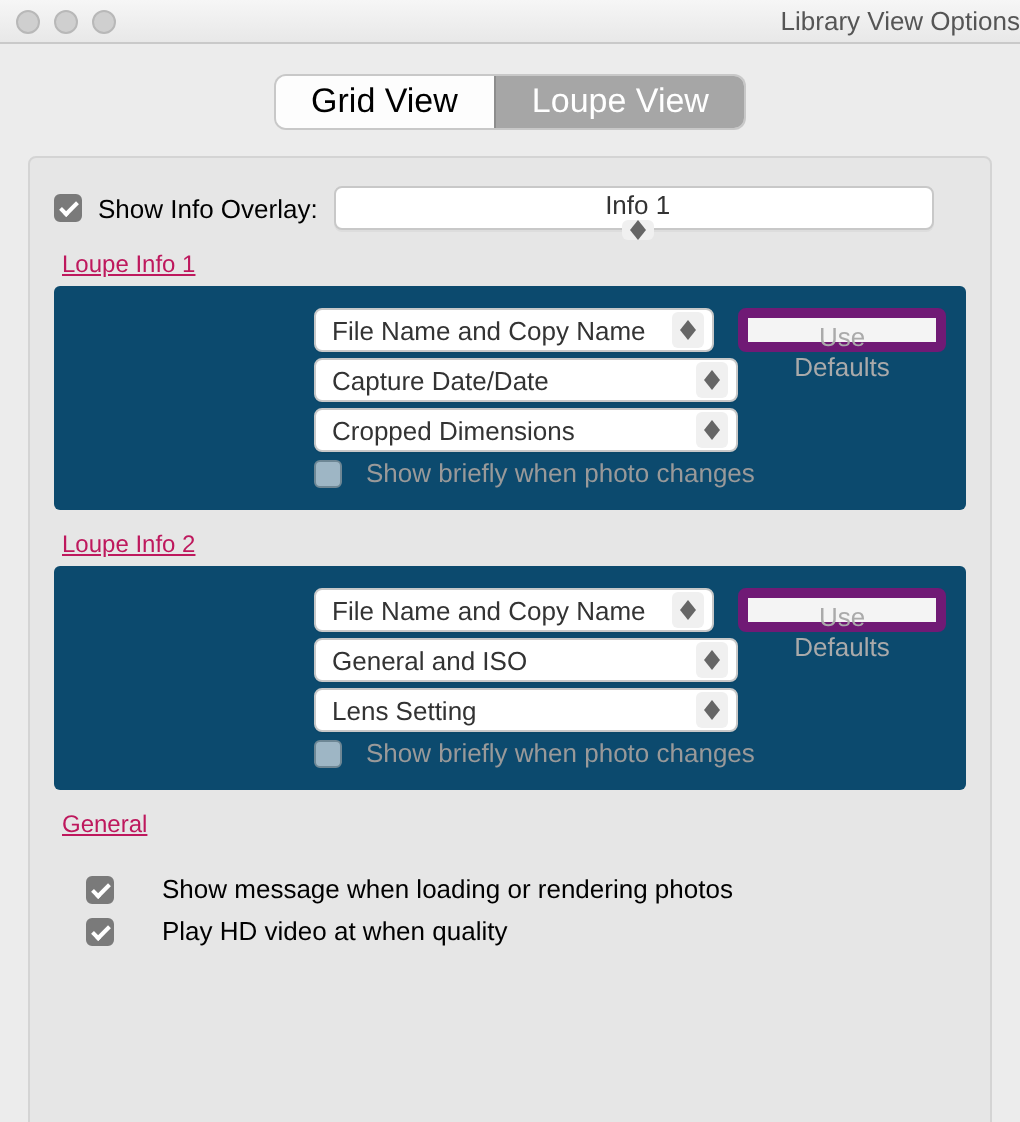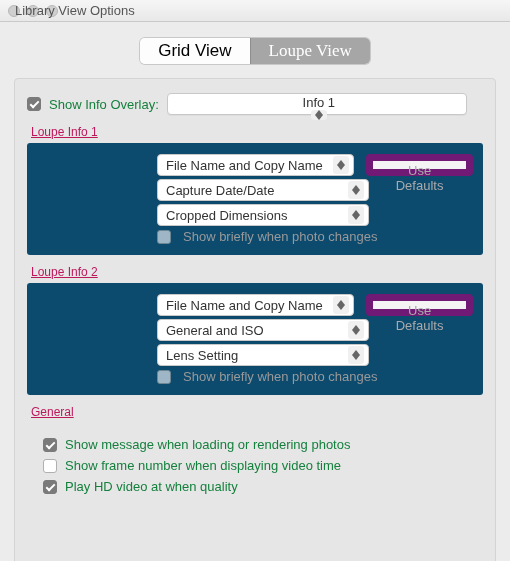--- a/index.html
+++ b/index.html
@@ -17,74 +17,74 @@
   border-bottom: 1px solid #c9c9c9;
   display: flex;
   align-items: center;
   padding: 0 8px;
   position: relative;
   background: linear-gradient(#f6f6f6,#e8e8e8);
 }
 .traffic { display: flex; gap: 7px; }
 .dot { width: 12px; height: 12px; border-radius: 50%; background: #cfcfcf; border: 0.5px solid #b8b8b8; }
 .dot.close { background: #cfcfcf; }
-.win-title { position: absolute; left: 15px; right: 0; text-align: left; font-size: 13px; color: #555; }
+.win-title { position: absolute; left: 15px; right: 0; text-align: right; font-size: 13px; color: #555; }
 .body { padding: 10px 14px 14px 14px; }
 .seg { display: flex; justify-content: center; margin: 6px 0 14px 0; }
 .segwrap { display: inline-flex; border-radius: 5px; overflow: hidden; box-shadow: 0 0 0 1px rgba(0,0,0,0.15); }
 .seg button {
   border: none; padding: 3px 18px; font-size: 17px; cursor: pointer;
   background: #fdfdfd;
 }
-.seg button + button { border-left: 1px solid rgba(0,0,0,0.15); font-family: Liberation Serif, serif; }
+.seg button + button { border-left: 1px solid rgba(0,0,0,0.15); }
 .seg button.active { background: #a6a6a6; color: #fff; }
 .content-panel {
   background: #e6e6e6; border: 1px solid #d4d4d4; border-radius: 4px;
   padding: 10px 12px 20px 12px;
   height: 500px;
 }
 .row { display: flex; align-items: center; gap: 8px; margin: 4px 0; }
 .row.topline { margin-bottom: 6px; }
 input[type="checkbox"] {
   appearance: none; width: 14px; height: 14px; border: 1px solid #b0b0b0;
   border-radius: 3px; background: #fff; position: relative; cursor: pointer;
   flex: none;
 }
 input[type="checkbox"]:checked { background: #7a7a7a; border-color: #7a7a7a; }
 input[type="checkbox"]:checked::after {
   content: ""; position: absolute; left: 4px; top: 1px; width: 3px; height: 7px;
   border: solid #fff; border-width: 0 2px 2px 0; transform: rotate(45deg);
 }
 input[type="checkbox"]:disabled { opacity: 0.6; cursor: default; }
-.cb-label { color: #15803d; }
+.cb-label { color: #000000; }
 .cb-label.disabled { color: #999; }
 .select {
   display: flex; align-items: center; justify-content: space-between;
   background: #fff; border: 1px solid #c8c8c8; border-radius: 4px;
   padding: 1px 4px 1px 8px; height: 22px; cursor: pointer;
   box-shadow: 0 1px 0 rgba(0,0,0,0.04);
 }
 .select.wide { width: 300px; flex-direction: column; }
 .select .txt { font-size: 13px; color: #333; }
 .select .stepper {
   width: 16px; height: 18px; background: #f0f0f0; border-radius: 3px;
   display: flex; flex-direction: column; align-items: center; justify-content: center;
 }
 .select .stepper svg { display: block; }
 .section-title { font-size: 12px; color: #be185d; margin: 10px 0 0 4px; text-decoration: underline; }
 .group { background: #0c4a6e; border-radius: 3px; padding: 8px 10px 8px 10px; margin-top: 4px; }
 .group .line { display: flex; align-items: center; gap: 12px; margin: 3px 0; }
 .group .spacer { width: 108px; flex: none; }
 .select.narrow { width: 212px; }
 .btn {
-  border: 7px solid #701a75; background: #f4f4f4; border-radius: 4px;
+  border: 5px solid #701a75; background: #f4f4f4; border-radius: 4px;
   padding: 2px 12px; font-size: 13px; color: #aaa; cursor: default;
   height: 22px;
 }
-.general .grow { display: flex; align-items: center; gap: 8px; margin: 6px 0 6px 6px; }
+.general .grow { display: flex; align-items: center; gap: 24px; margin: 6px 0 6px 6px; }
 </style>
 </head>
 <body>
 
 <div class="titlebar">
   <div class="traffic">
     <div class="dot close"></div>
     <div class="dot"></div>
     <div class="dot"></div>
   </div>
@@ -221,23 +221,19 @@
       </div>
     </div>
 
     <div class="section-title">General</div>
     <div class="group general" style="background:transparent;">
       <div class="grow">
         <input type="checkbox" checked="" style="">
         <span class="cb-label">Show message when loading or rendering photos</span>
       </div>
       <div class="grow">
-        <input type="checkbox" style="">
-        <span class="cb-label">Show frame number when displaying video time</span>
-      </div>
-      <div class="grow">
         <input type="checkbox" checked="" style="">
         <span class="cb-label">Play HD video at when quality</span>
       </div>
     </div>
 
   </div>
 </div>
 
 </body></html>

